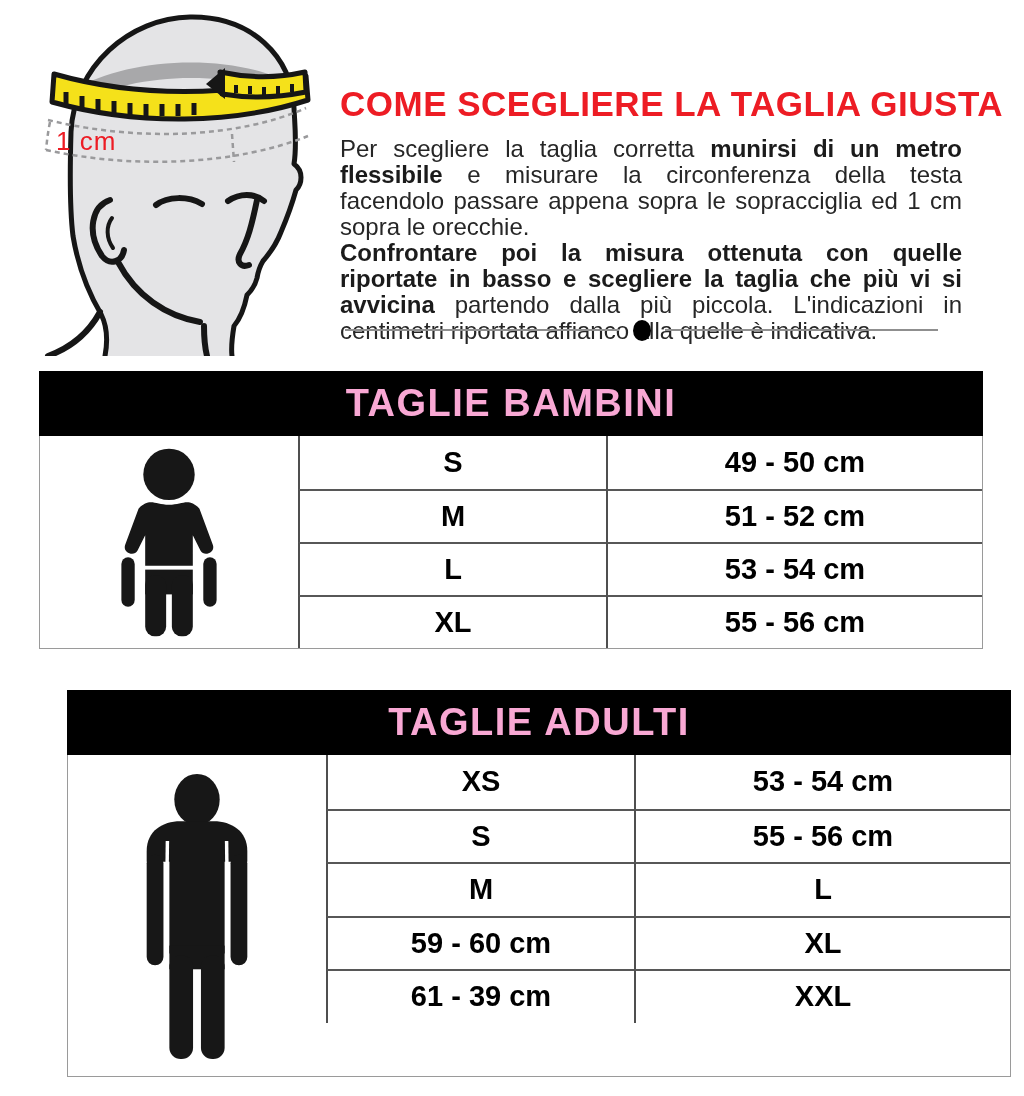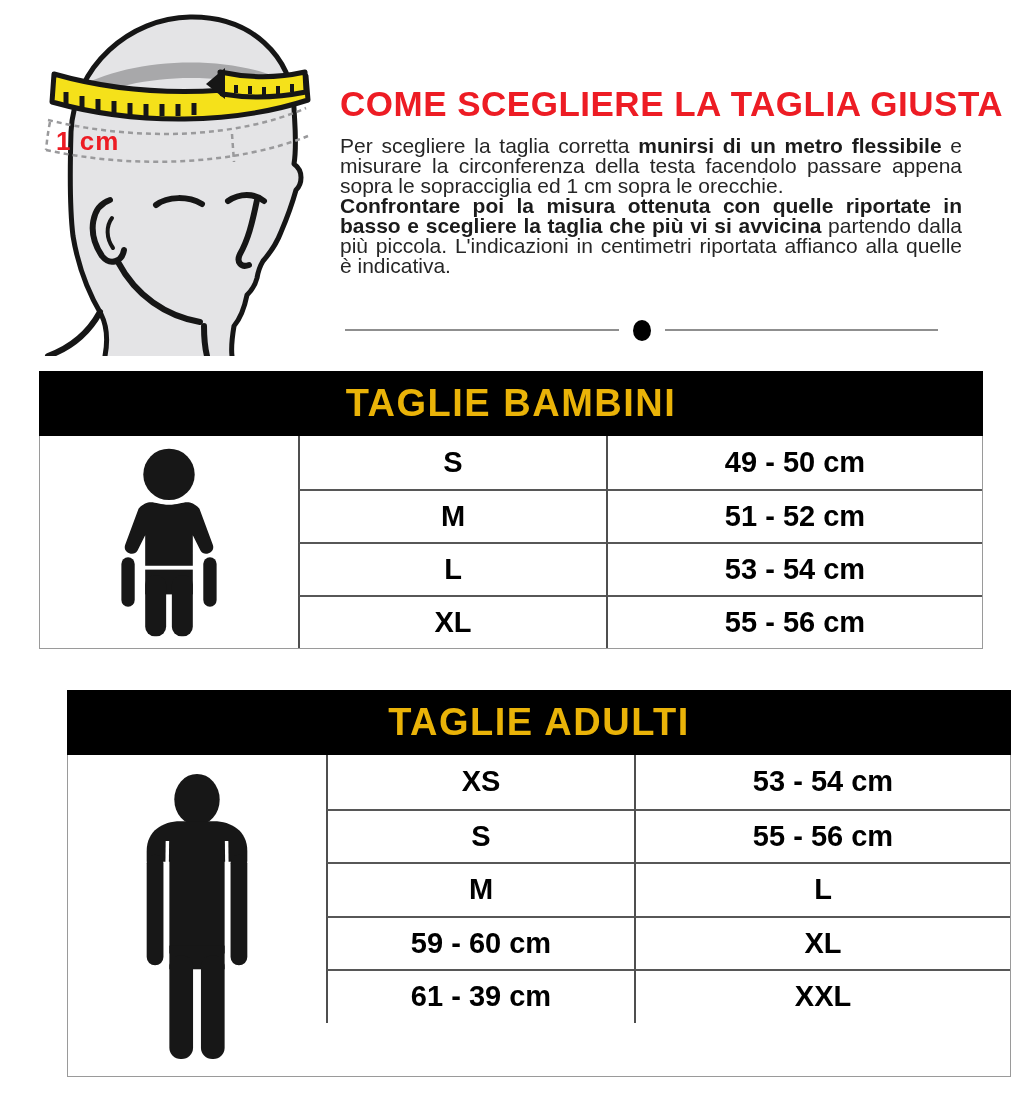--- a/index.html
+++ b/index.html
@@ -1,39 +1,39 @@
 <!DOCTYPE html>
 <html><head>
 <meta charset="utf-8">
 <style>
   html,body{margin:0;padding:0;background:#fff;}
   body{font-family:"Liberation Sans","DejaVu Sans",sans-serif;}
   .stage{position:relative;width:1024px;height:1096px;background:#fff;overflow:hidden;}
 
   
   .head-illustration{position:absolute;left:8px;top:4px;width:326px;height:352px;}
-  .one-cm{position:absolute;left:48px;top:122px;color:#ed1c24;font-size:26px;font-weight:bold;letter-spacing:1px;}
+  .one-cm{position:absolute;left:48px;top:122px;color:#ed1c24;font-size:26px;font-weight:normal;letter-spacing:1px;}
 
   
   .howto-title{position:absolute;left:340px;top:84px;width:640px;font-size:35px;font-weight:bold;
                letter-spacing:.5px;color:#ed1c24;white-space:nowrap;}
-  .howto-text{position:absolute;left:340px;top:136px;width:622px;font-size:21px;line-height:20px;
+  .howto-text{position:absolute;left:340px;top:136px;width:622px;font-size:24px;line-height:26px;
               color:#262626;text-align:justify;}
   .howto-text b{font-weight:bold;color:#1b1b1b;}
 
   
   .divider{position:absolute;left:345px;top:318px;width:593px;height:24px;display:flex;align-items:center;}
   .divider .line{flex:1;height:0;border-top:2px solid #8f8f8f;}
   .divider .dot{width:18px;height:21px;background:#000;border-radius:50%;margin:0 14px;flex:0 0 auto;}
 
   
   .size-table{position:absolute;left:39px;width:944px;}
   #table-bambini{top:371px;}
   #table-adulti{top:690px;margin-left:28px;}
-  .table-header{height:65px;background:#000;color:#eab308;display:flex;align-items:center;justify-content:center;
+  .table-header{height:65px;background:#000;color:#f9a8d4;display:flex;align-items:center;justify-content:center;
                 font-size:38px;font-weight:bold;letter-spacing:1.5px;}
   .table-body{display:grid;grid-template-columns:258px 308px 376px;width:944px;box-sizing:border-box;
               border:1px solid #9a9a9a;border-top:none;background:#fff;}
   #table-bambini .table-body{grid-auto-rows:53px;}
   #table-adulti  .table-body{grid-auto-rows:53.5px;}
   .icon-cell{display:flex;align-items:center;justify-content:center;}
   .cell{display:flex;align-items:center;justify-content:center;font-size:29px;font-weight:bold;color:#000;
         border-left:2px solid #4f4f4f;box-sizing:border-box;}
   .bt{border-top:2px solid #575757;}
   svg{display:block;}

